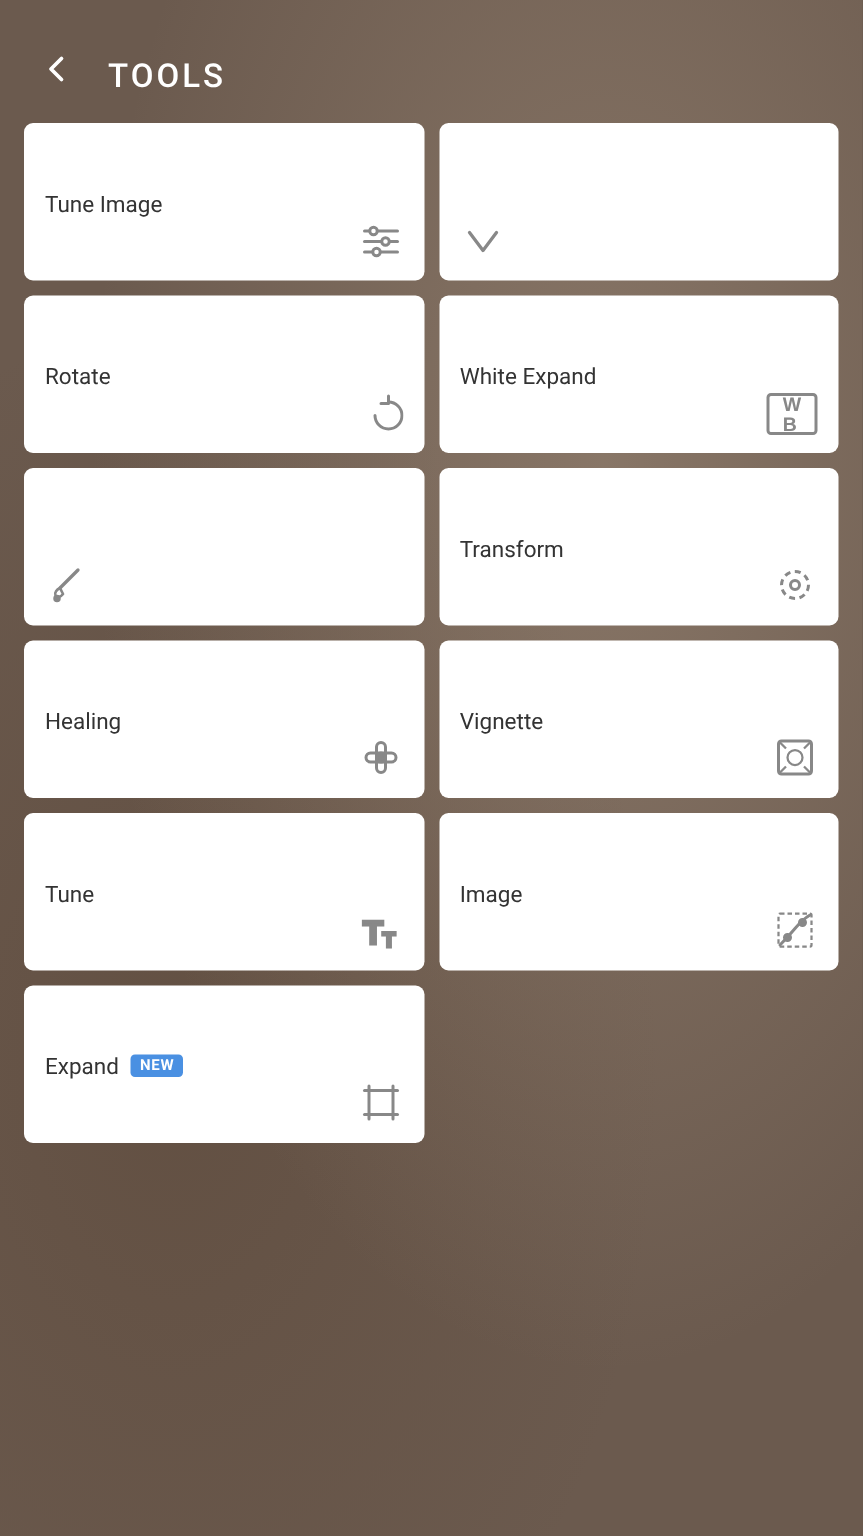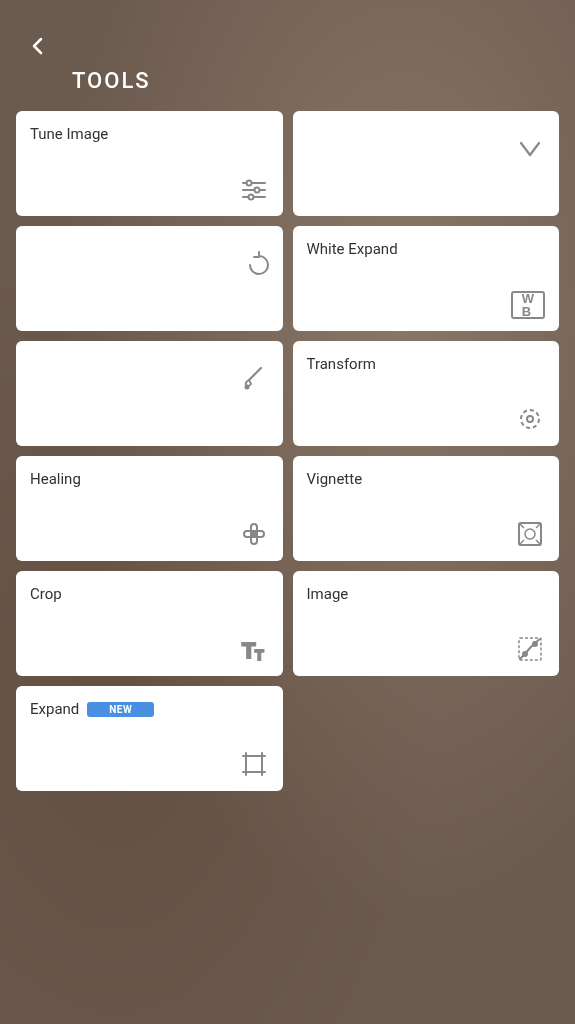--- a/index.html
+++ b/index.html
@@ -33,57 +33,57 @@
       display: flex;
       align-items: center;
       justify-content: center;
     }
 
     .page-title {
       color: #ffffff;
       font-size: 22px;
       font-weight: 500;
       letter-spacing: 2px;
-      padding: 68px 0 18px 72px;
+      padding: 39px 0 18px 72px;
     }
 
     .tools-grid {
       display: grid;
       grid-template-columns: 1fr 1fr;
       gap: 10px;
       padding: 0 16px 20px 16px;
     }
 
     .tool-card {
       background: #ffffff;
       border-radius: 6px;
       padding: 14px 14px 12px 14px;
       display: flex;
-      flex-direction: column;
+      flex-direction: row;
       justify-content: space-between;
       min-height: 105px;
       cursor: pointer;
       position: relative;
     }
 
     .tool-label {
       font-size: 15px;
       font-weight: 400;
       color: #333333;
       display: flex;
       align-items: center;
       gap: 8px;
     }
 
     .new-badge {
       background: #4a90e2;
       color: #ffffff;
       font-size: 10px;
       font-weight: 700;
-      padding: 2px 22px;
+      padding: 2px 6px;
       border-radius: 3px;
       letter-spacing: 0.5px;
     }
 
     .tool-icon {
       display: flex;
       justify-content: flex-end;
       align-items: flex-end;
       color: #888888;
       font-size: 26px;
@@ -144,20 +144,21 @@
   <div class="tool-card">
     <div class="tool-icon">
       <svg class="icon-svg" viewBox="0 0 30 30" xmlns="http://www.w3.org/2000/svg">
         <path d="M6 10L15 22L24 10" stroke="#888" stroke-width="2.2" stroke-linecap="round" stroke-linejoin="round" fill="none"></path>
       </svg>
     </div>
   </div>
 
 
   <div class="tool-card">
+    <span class="tool-label">Rotate</span>
     <div class="tool-icon">
       <svg class="icon-svg" viewBox="0 0 30 30" xmlns="http://www.w3.org/2000/svg">
         <path d="M20 8a9 9 0 1 1-9 9" stroke="#888" stroke-width="2" stroke-linecap="round" fill="none"></path>
         <polyline points="20,4 20,9 15,9" stroke="#888" stroke-width="2" stroke-linecap="round" stroke-linejoin="round" fill="none"></polyline>
       </svg>
     </div>
   </div>
 
 
   <div class="tool-card">
@@ -206,21 +207,21 @@
         <circle cx="15" cy="15" r="5" stroke="#888" stroke-width="1.5" fill="none"></circle>
         <line x1="4" y1="4" x2="9" y2="9" stroke="#888" stroke-width="1.5"></line>
         <line x1="26" y1="4" x2="21" y2="9" stroke="#888" stroke-width="1.5"></line>
         <line x1="4" y1="26" x2="9" y2="21" stroke="#888" stroke-width="1.5"></line>
         <line x1="26" y1="26" x2="21" y2="21" stroke="#888" stroke-width="1.5"></line>
       </svg>
     </div>
   </div>
 
   <div class="tool-card">
-    <span class="tool-label">Crop</span>
+    <span class="tool-label">Tune</span>
     <div class="tool-icon">
       <svg class="icon-svg" viewBox="0 0 30 30" xmlns="http://www.w3.org/2000/svg">
         <text x="3" y="24" font-family="Arial" font-size="22" font-weight="700" fill="#888">T</text>
         <text x="16" y="26" font-family="Arial" font-size="14" font-weight="700" fill="#888">T</text>
       </svg>
     </div>
   </div>
 
   <div class="tool-card">
     <span class="tool-label">Image</span>

